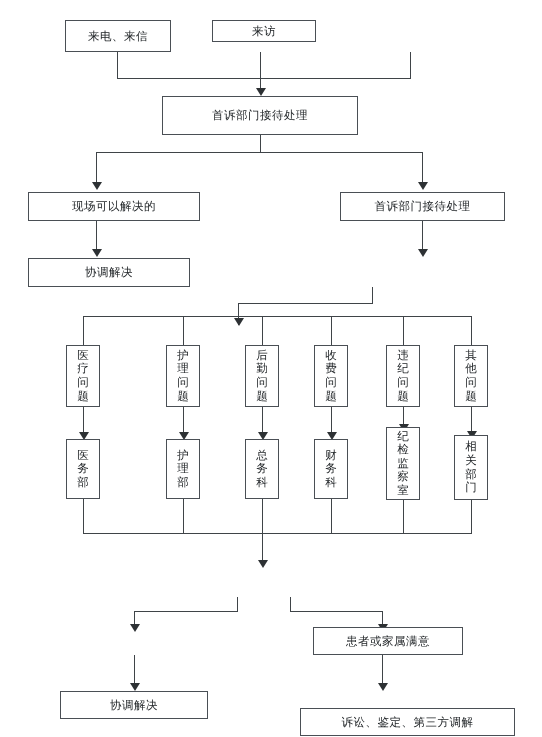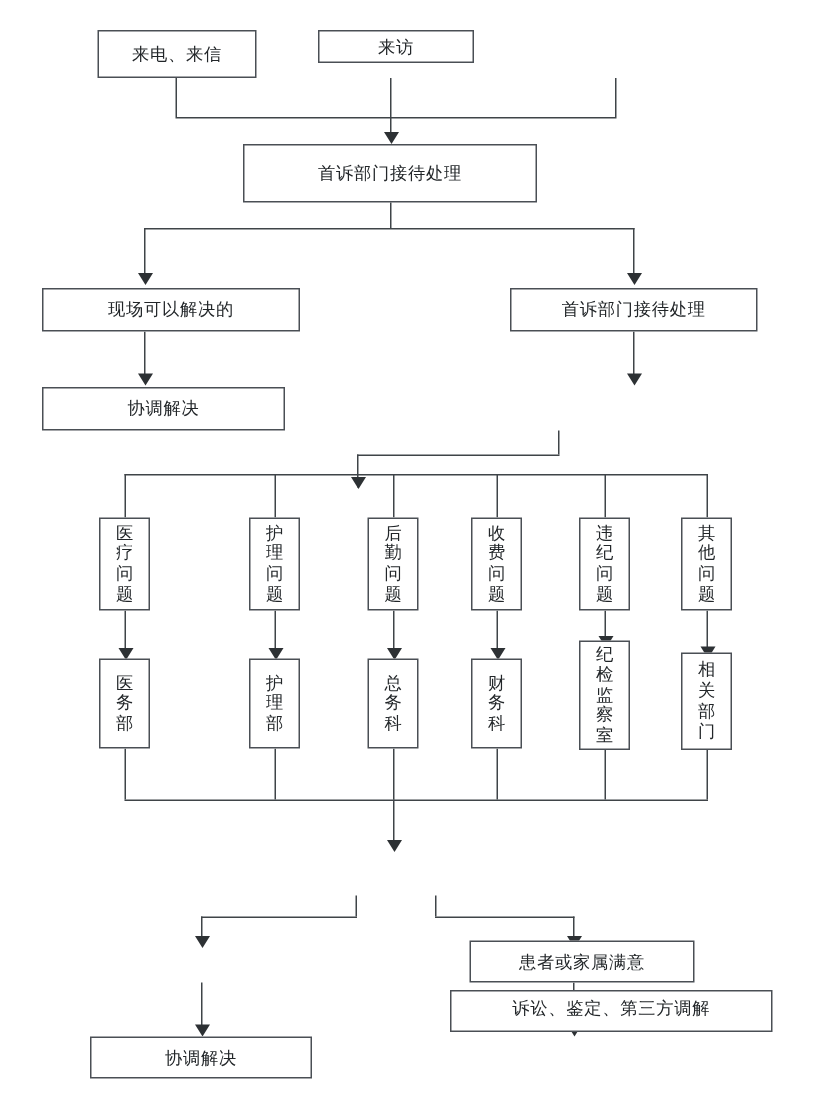--- a/index.html
+++ b/index.html
@@ -229,17 +229,17 @@
   </div>
 
   <div class="ln v" style="left:134px; top:655px; height:32px;"></div>
   <div class="arrow" style="left:129.7px; top:683px;"></div>
   <div class="ln v" style="left:382px; top:655px; height:32px;"></div>
   <div class="arrow" style="left:377.7px; top:683px;"></div>
 
   <div class="node" style="left:60px; top:691px; width:148px; height:28px;">
     <span>协调解决</span>
   </div>
-  <div class="node" style="left:300px; top:660px; width:215px; height:28px;font-family:Liberation Mono, monospace;">
+  <div class="node" style="left:300px; top:708px; width:215px; height:28px;">
     <span>诉讼、鉴定、第三方调解</span>
   </div>
 
 </div>
 
 </body></html>

